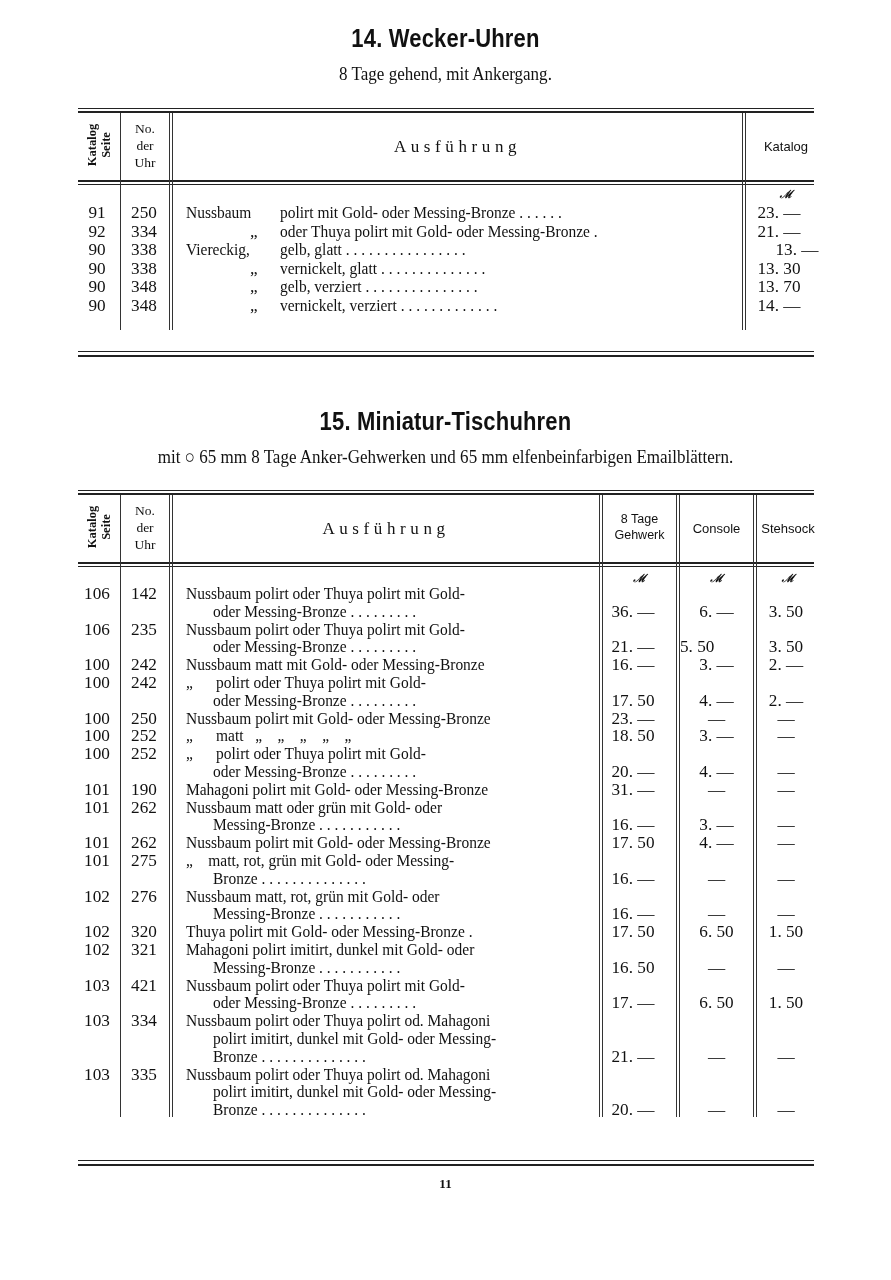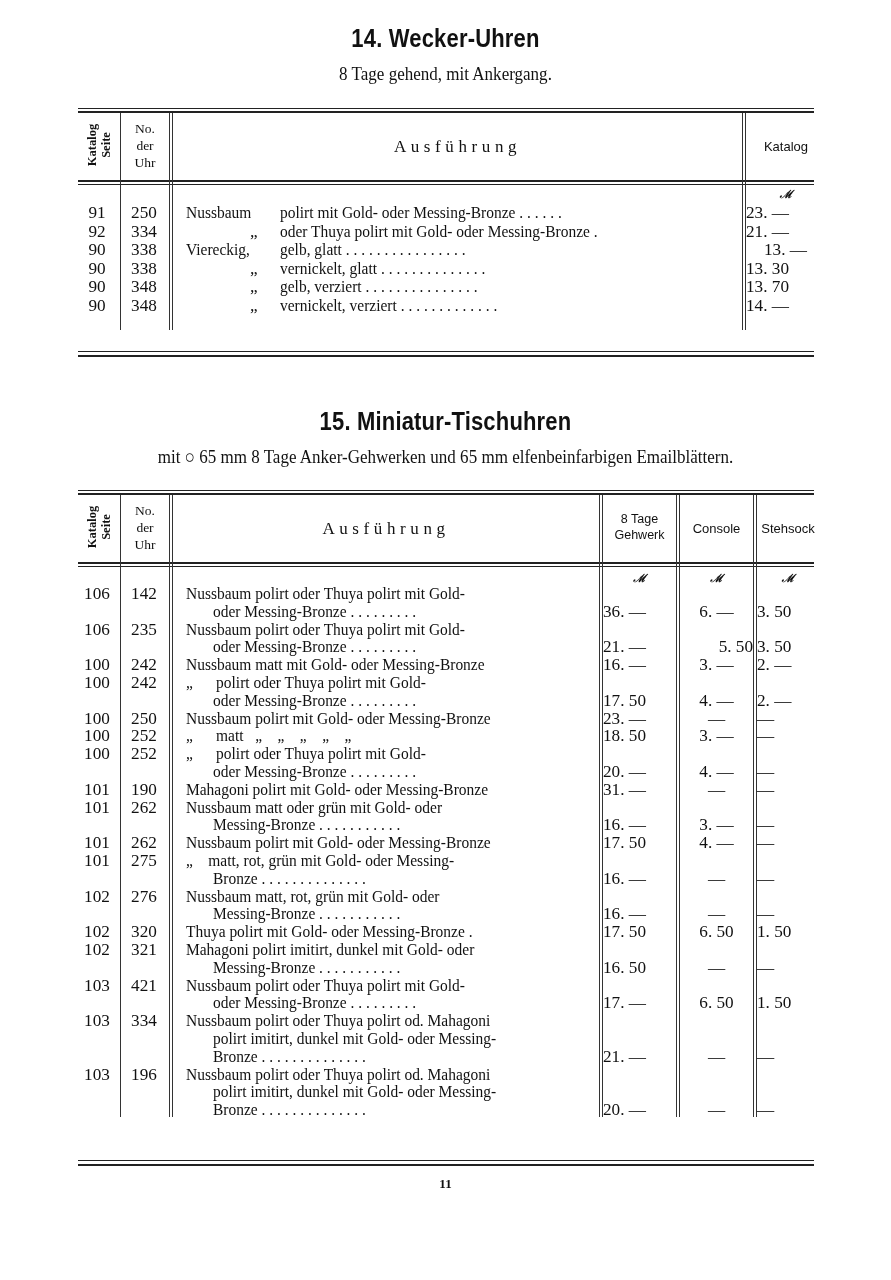--- a/index.html
+++ b/index.html
@@ -17,21 +17,21 @@
   .hdr { position:absolute; text-align:center; font-family:"Liberation Serif","DejaVu Serif",serif; font-size:13.5px; line-height:17px; }
   .hdr-big { position:absolute; font-size:17px; letter-spacing:4.6px; text-align:center; }
   .mark { position:absolute; font-style:italic; font-weight:bold; font-size:11px; text-align:center; }
   .row { position:absolute; left:0; width:891px; height:18px; font-size:17.2px; line-height:18px; }
   .row span { position:absolute; white-space:nowrap; }
   .c1 { left:78px; width:38px; text-align:center; }
   .c2 { left:122px; width:44px; text-align:center; }
   .desc { left:186px; transform-origin:left center; transform:scaleX(0.9); }
   .desc2 { left:213px; transform-origin:left center; transform:scaleX(0.9); }
   .ditto { left:250px; }
-  .price { text-align:left; }
+  .price { text-align:center; }
   .pageno { left:0; width:891px; text-align:center; font-size:13px; font-weight:bold; }
 </style>
 </head>
 <body>
 
 <div class="abs title" style="top:24px;">14. Wecker-Uhren</div>
 <div class="abs subtitle" style="top:64px;">8 Tage gehend, mit Ankergang.</div>
 
 <div>
   <div class="hline" style="top:108px;height:1px;"></div>
@@ -154,21 +154,21 @@
         <span class="price" style="left:757px;width:58px;">3. 50</span>
       </div>
       <div class="row" style="top: 620.6px;">
         <span class="c1">106</span>
         <span class="c2">235</span>
         <span class="desc" style="white-space:pre;">Nussbaum polirt oder Thuya polirt mit Gold-</span>
       </div>
       <div class="row" style="top: 638.4px;">
         <span class="desc2" style="white-space:pre;">oder Messing-Bronze . . . . . . . . .</span>
         <span class="price" style="left:603px;width:60px;">21. —</span>
-        <span style="left:680px;width:73px;text-align:right;">5. 50</span>
+        <span style="left:680px;width:73px;text-align:left;">5. 50</span>
         <span class="price" style="left:757px;width:58px;">3. 50</span>
       </div>
       <div class="row" style="top: 656.2px;">
         <span class="c1">100</span>
         <span class="c2">242</span>
         <span class="desc" style="white-space:pre;">Nussbaum matt mit Gold- oder Messing-Bronze</span>
         <span class="price" style="left:603px;width:60px;">16. —</span>
         <span style="left:680px;width:73px;text-align:center;">3. —</span>
         <span class="price" style="left:757px;width:58px;">2. —</span>
       </div>
@@ -298,21 +298,21 @@
         <span class="desc2" style="white-space:pre;">polirt imitirt, dunkel mit Gold- oder Messing-</span>
       </div>
       <div class="row" style="top: 1047.8px;">
         <span class="desc2" style="white-space:pre;">Bronze . . . . . . . . . . . . . .</span>
         <span class="price" style="left:603px;width:60px;">21. —</span>
         <span style="left:680px;width:73px;text-align:center;">—</span>
         <span class="price" style="left:757px;width:58px;">—</span>
       </div>
       <div class="row" style="top: 1065.6px;">
         <span class="c1">103</span>
-        <span class="c2">196</span>
+        <span class="c2">335</span>
         <span class="desc" style="white-space:pre;">Nussbaum polirt oder Thuya polirt od. Mahagoni</span>
       </div>
       <div class="row" style="top: 1083.4px;">
         <span class="desc2" style="white-space:pre;">polirt imitirt, dunkel mit Gold- oder Messing-</span>
       </div>
       <div class="row" style="top: 1101.2px;">
         <span class="desc2" style="white-space:pre;">Bronze . . . . . . . . . . . . . .</span>
         <span class="price" style="left:603px;width:60px;">20. —</span>
         <span style="left:680px;width:73px;text-align:center;">—</span>
         <span class="price" style="left:757px;width:58px;">—</span>

